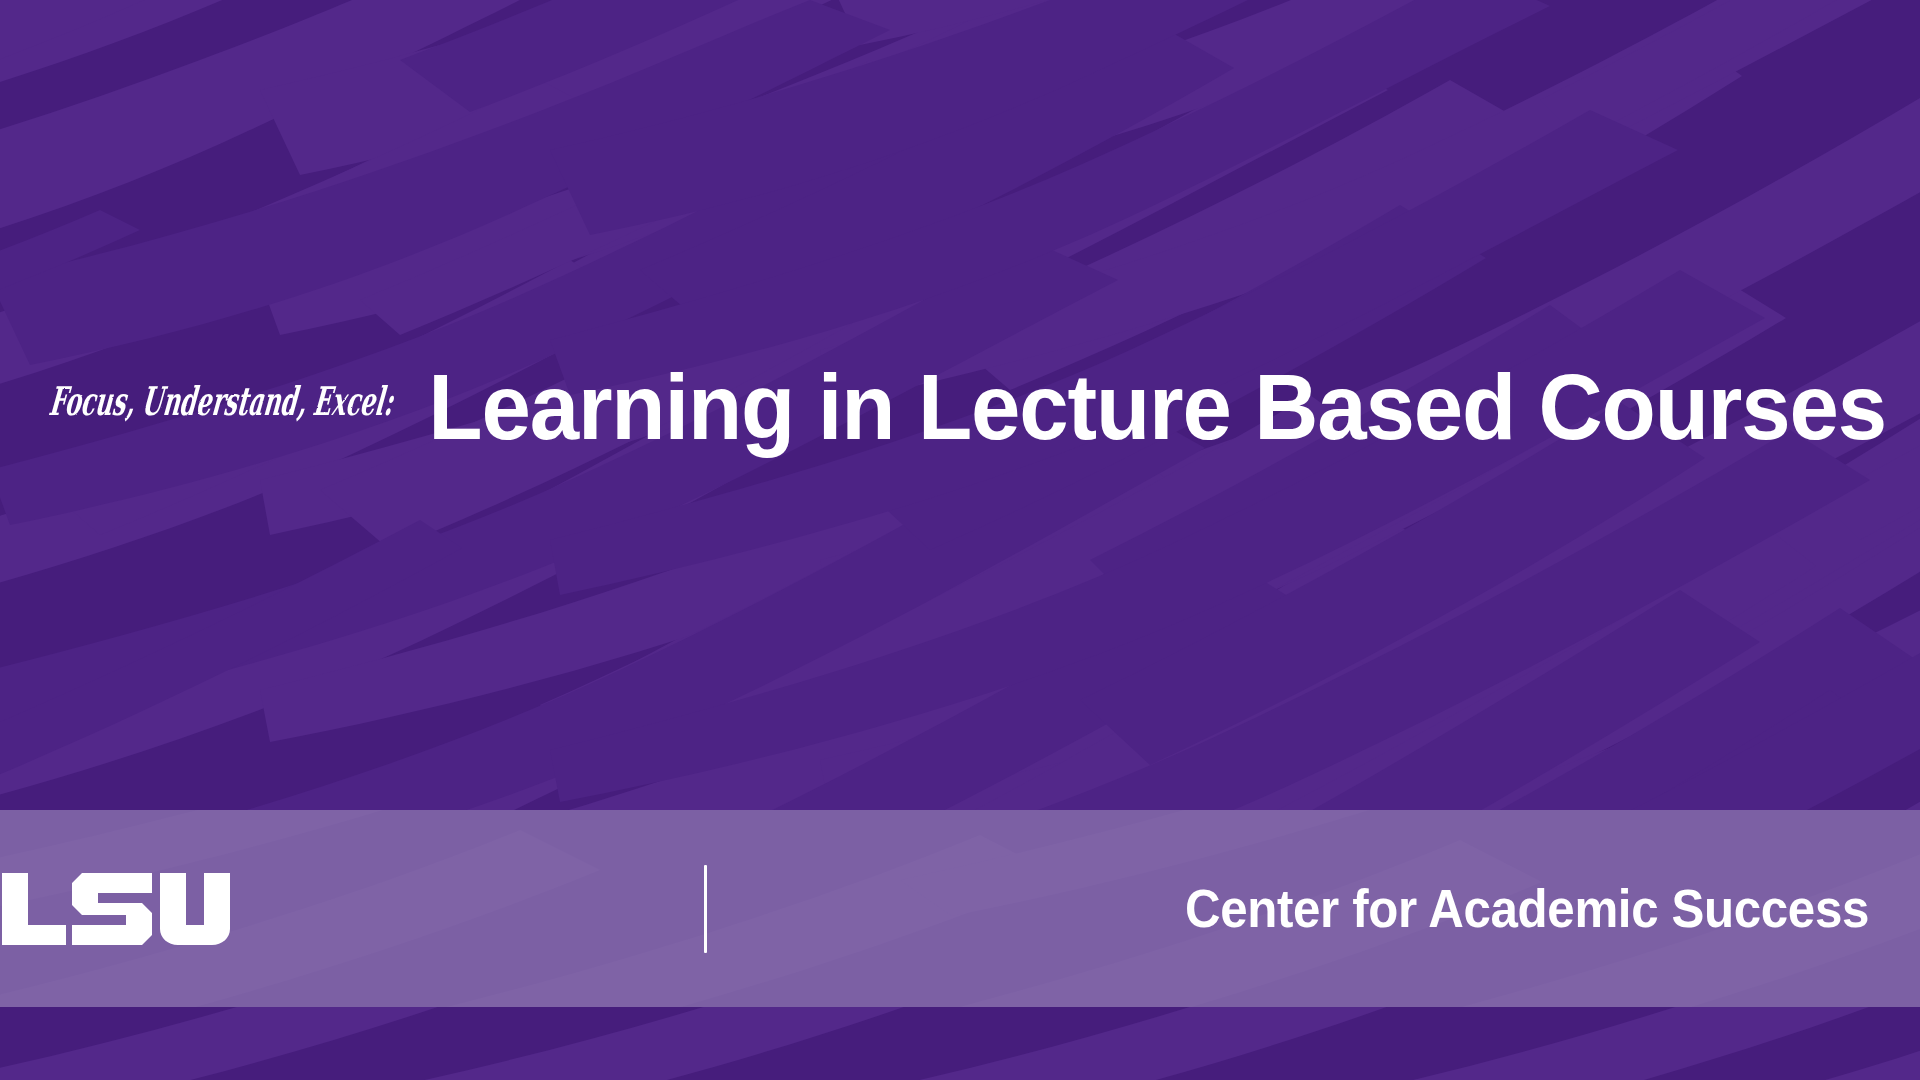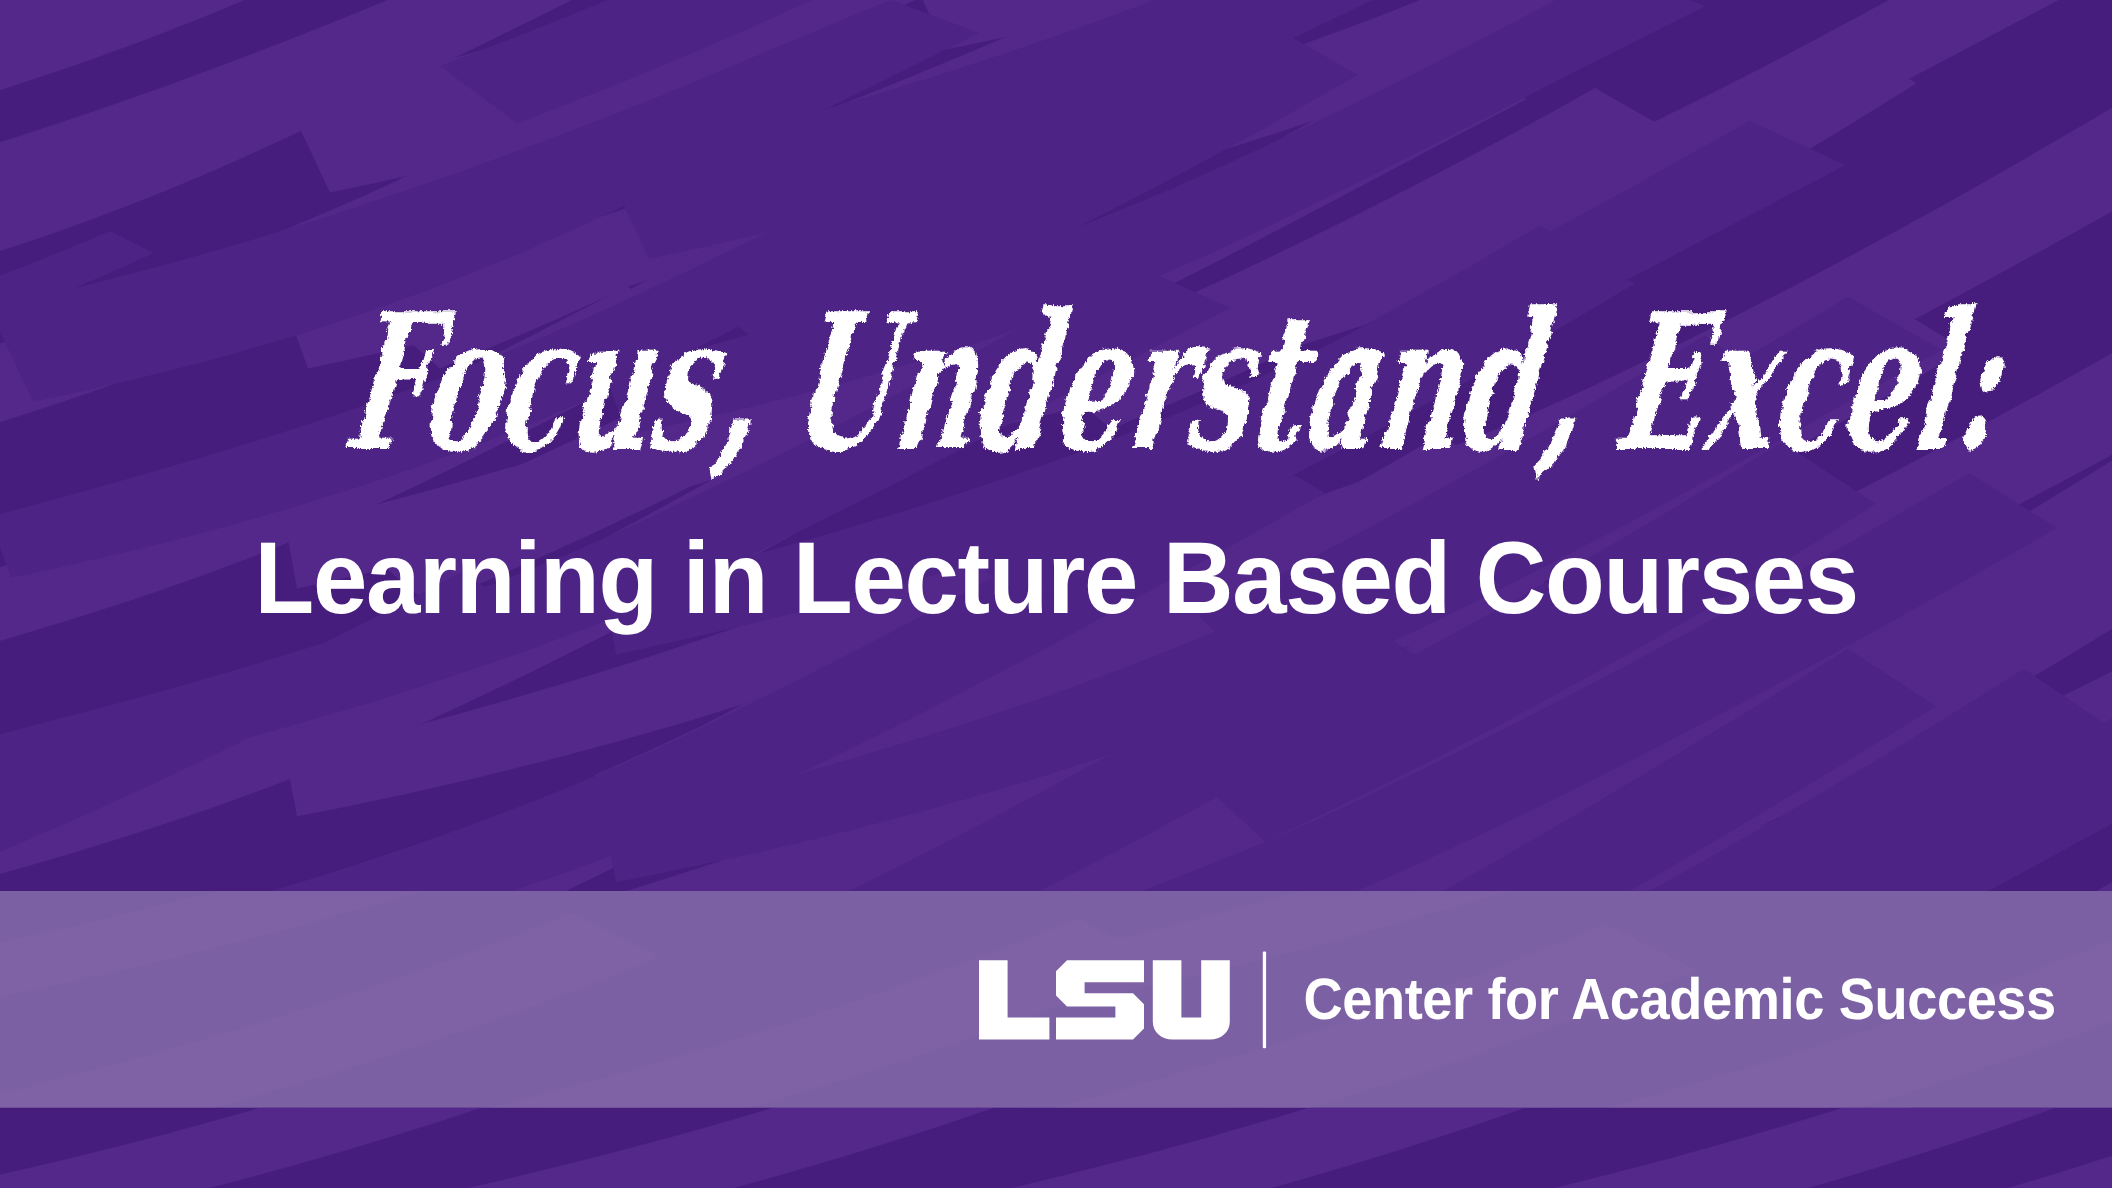--- a/index.html
+++ b/index.html
@@ -30,21 +30,21 @@
   }
 
   
   #title-block {
     position: absolute;
     left: 0;
     top: 0;
     width: 1920px;
     height: 810px;
     display: flex;
-    flex-direction: column;
+    flex-direction: row;
     justify-content: center;
     align-items: center;
   }
 
   #script-title-wrap {
     width: 1720px;
     height: 230px;
     margin-bottom: 6px;
     position: relative;
   }
@@ -90,21 +90,21 @@
     inset: 0;
     width: 100%;
     height: 100%;
     opacity: 0.40;
   }
   #footer-inner {
     position: absolute;
     inset: 0;
     display: flex;
     align-items: center;
-    justify-content: flex-end;
+    justify-content: space-between;
     gap: 0px;
   }
 
   #lsu-logo {
     width: 232px;
     height: 76px;
     display: block;
     flex: none;
   }
   #lsu-logo path { fill: #ffffff; }

